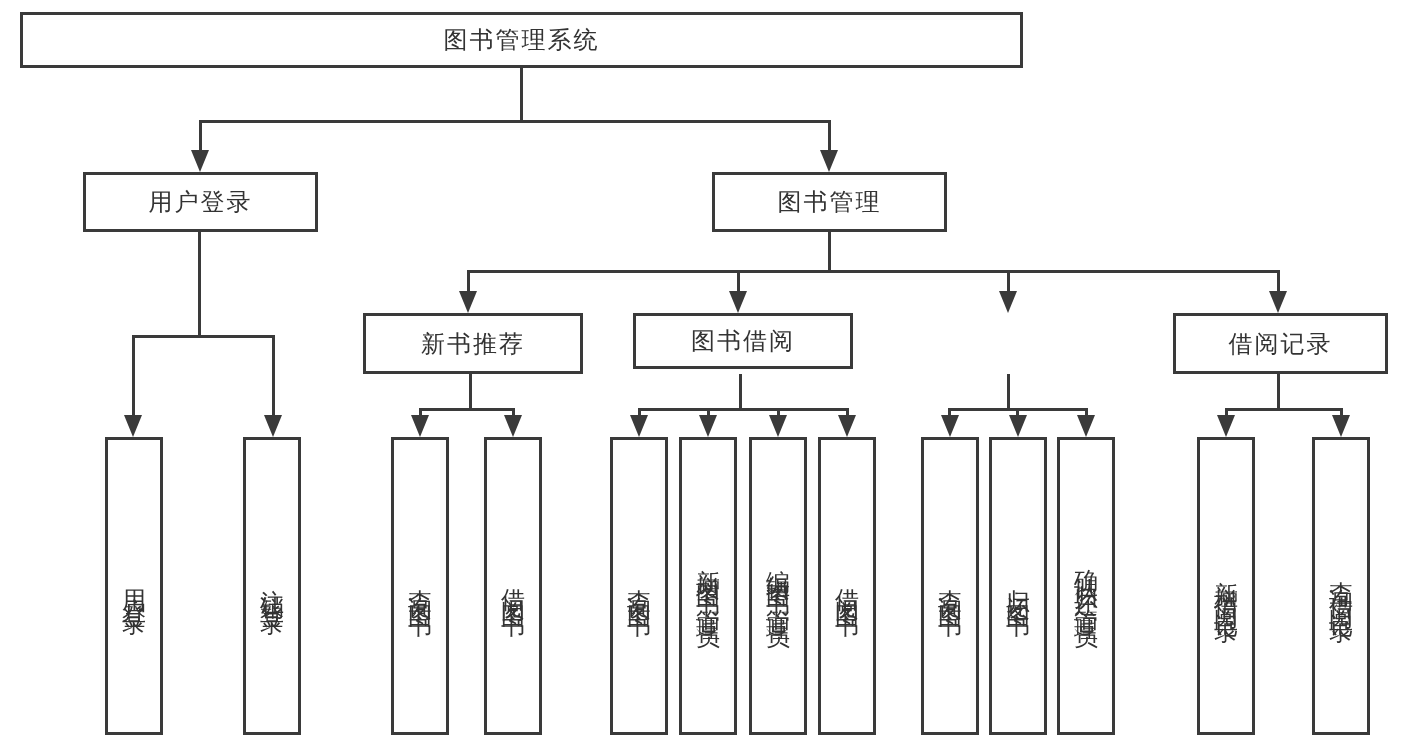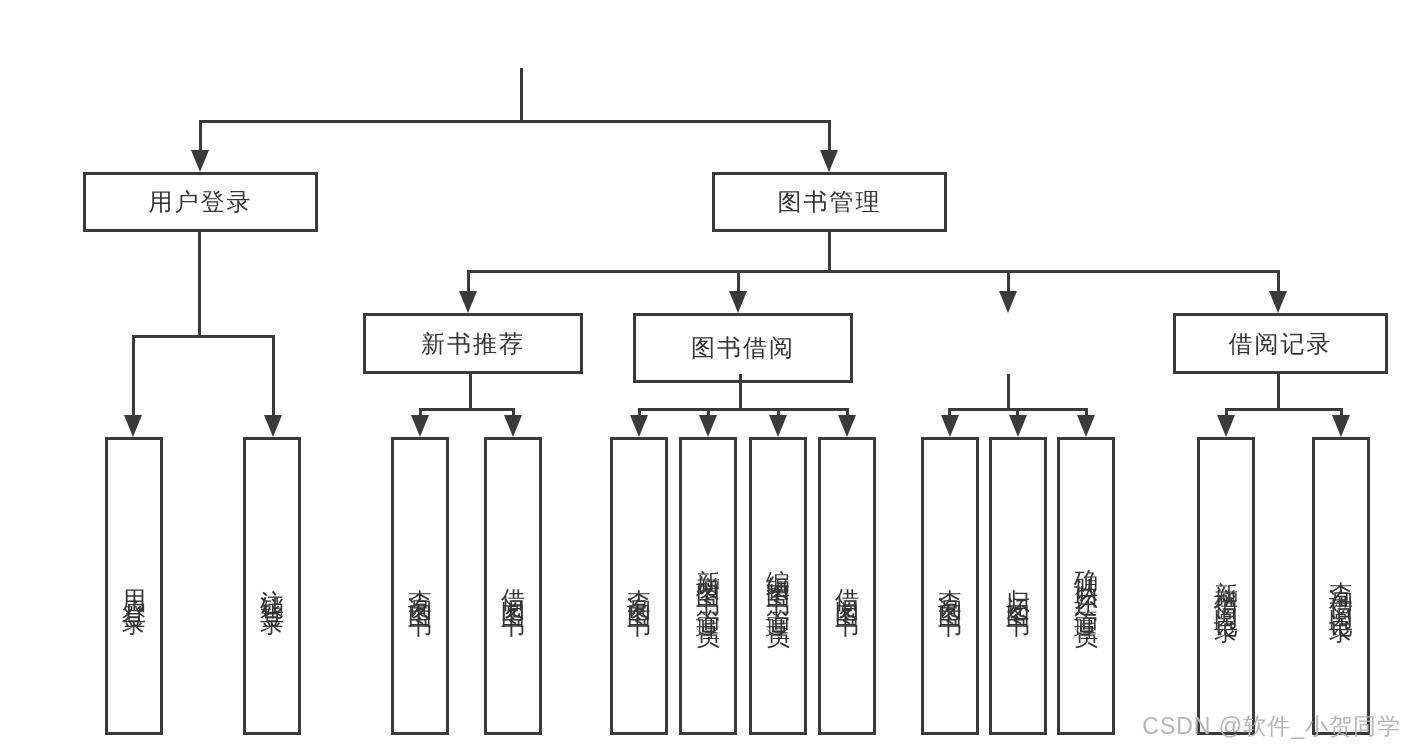--- a/index.html
+++ b/index.html
@@ -46,28 +46,29 @@
     color:#b4b4b9;
     letter-spacing:1px;
     z-index:5;
   }
 </style>
 </head>
 <body>
 
 <div id="stage">
 
+  <div class="box" style="left:20px;top:12px;width:1003px;height:56px">图书管理系统</div>
 
   <div class="box" style="left:83px;top:172px;width:235px;height:60px">用户登录</div>
 
   <div class="box" style="left:363px;top:313px;width:220px;height:61px">新书推荐</div>
 
   <div class="box" style="left:712px;top:172px;width:235px;height:60px">图书管理</div>
 
-  <div class="box" style="left:633px;top:313px;width:220px;height:70px">图书借阅</div>
+  <div class="box" style="left:633px;top:313px;width:220px;height:56px">图书借阅</div>
 
 
   <div class="box" style="left:1173px;top:313px;width:215px;height:61px">借阅记录</div>
 
   <div class="box vbox" style="left:105px;top:437px;width:58px;height:298px">用户登录</div>
 
   <div class="box vbox" style="left:243px;top:437px;width:58px;height:298px">注销登录</div>
 
   <div class="box vbox" style="left:391px;top:437px;width:58px;height:298px">查询图书</div>
 
@@ -143,15 +144,14 @@
   <div class="arrow" style="left:1009px;top:415px"></div>
   <div class="arrow" style="left:1077px;top:415px"></div>
 
   <div class="vline" style="left:1277px;top:374px;height:34px"></div>
   <div class="hline" style="left:1225px;top:408px;width:118px"></div>
   <div class="vline" style="left:1225px;top:408px;height:7px"></div>
   <div class="vline" style="left:1340px;top:408px;height:7px"></div>
   <div class="arrow" style="left:1217px;top:415px"></div>
   <div class="arrow" style="left:1332px;top:415px"></div>
 
-  <div class="watermark">CSDN @软件_小贺同学</div>
 
 </div>
 
 </body></html>

